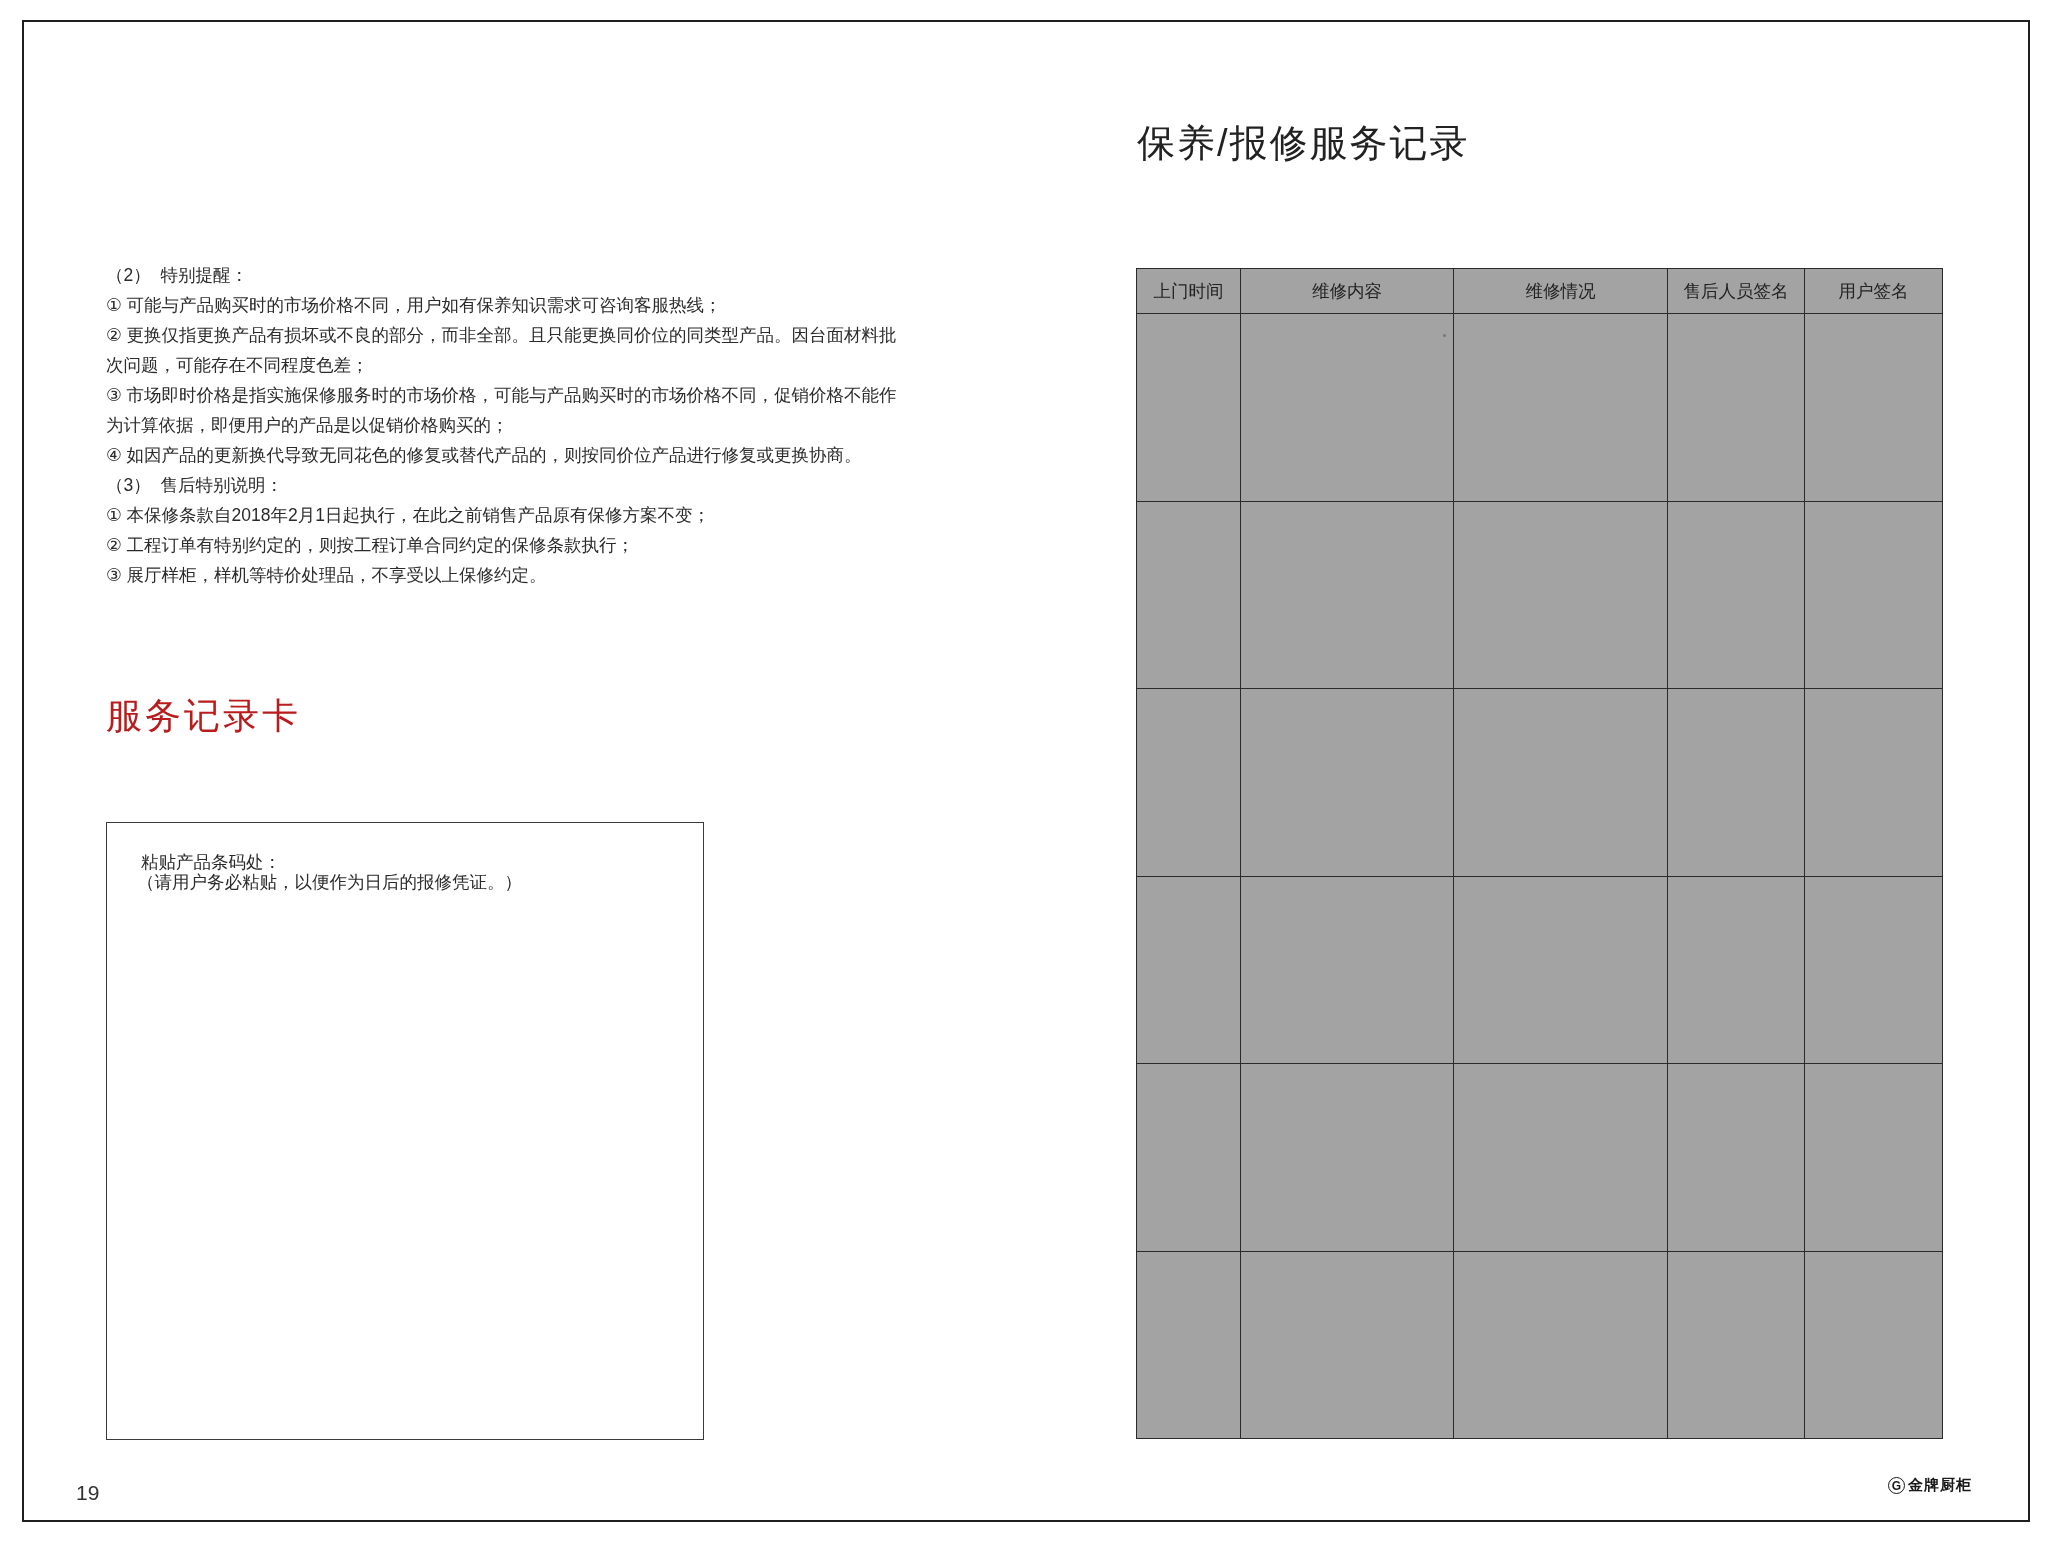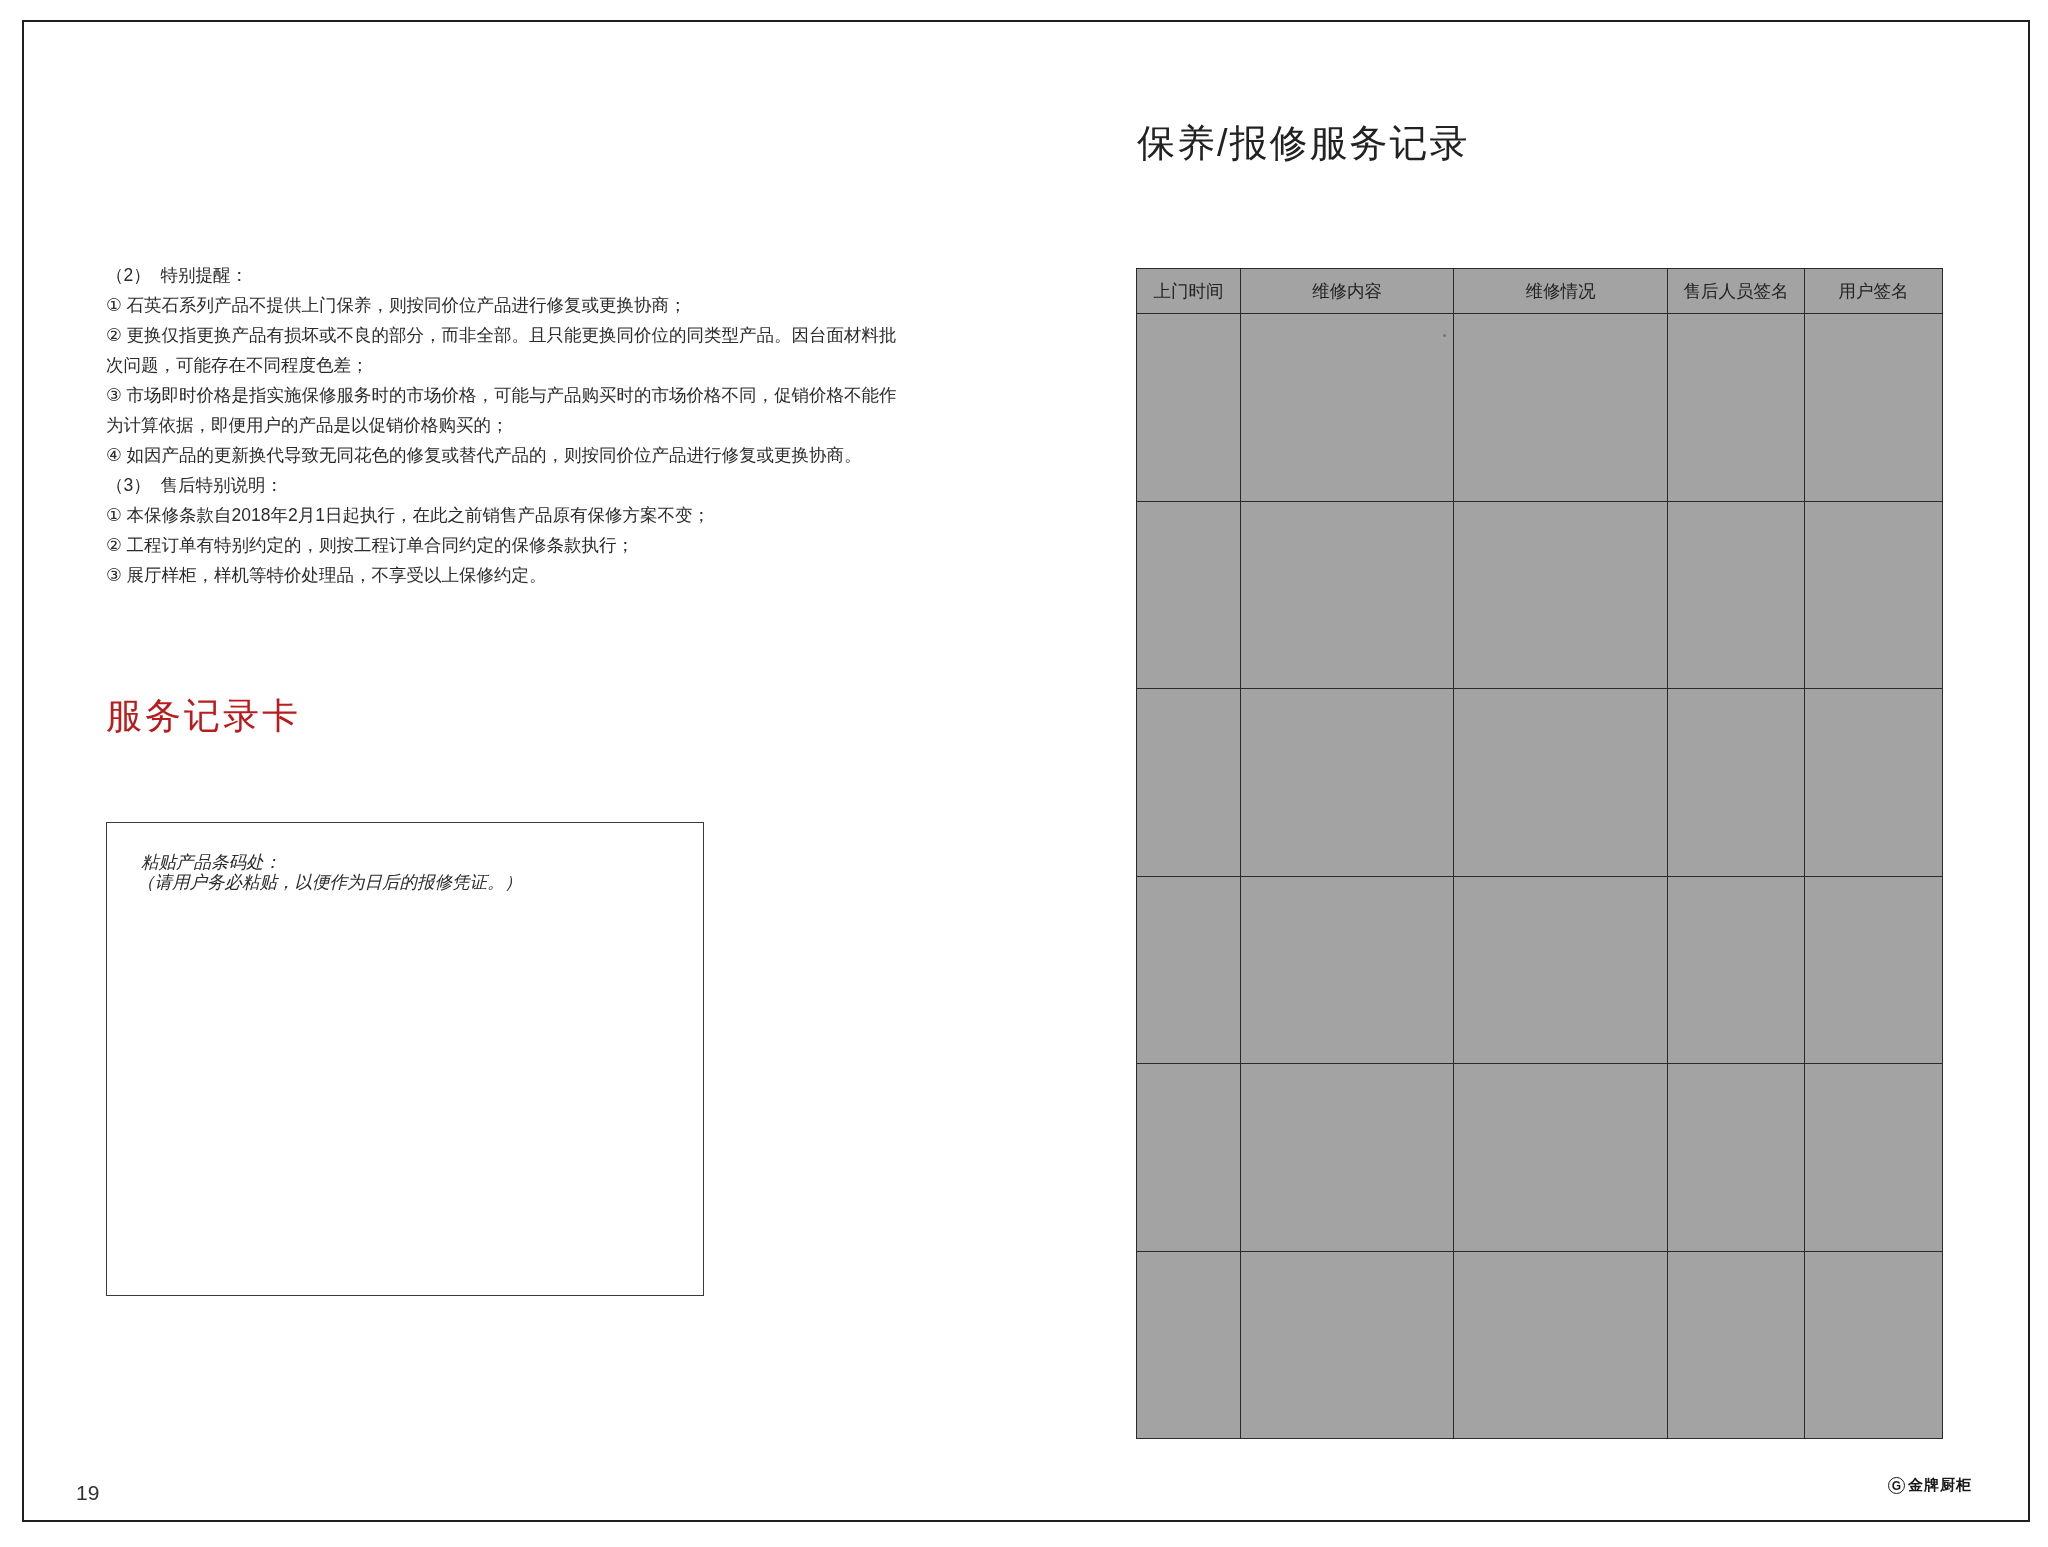--- a/index.html
+++ b/index.html
@@ -45,24 +45,23 @@
     font-size: 36px;
     letter-spacing: 3px;
     color: #b91c1c;
     font-weight: 500;
   }
   .barcode-box {
     position: absolute;
     left: 106px;
     top: 822px;
     width: 598px;
-    height: 474px;
+    height: 618px;
     border: 1.5px solid #3a3a3a;
     box-sizing: border-box;
-    font-style: italic;
   }
   .barcode-line1 {
     position: absolute;
     left: 34px;
     top: 24px;
     font-size: 17.5px;
     line-height: 30px;
     white-space: pre;
   }
   .barcode-line2 {
@@ -151,21 +150,21 @@
 </style>
 </head>
 <body>
 
 <div class="canvas">
 
   <div class="page-border"></div>
 
   <div class="notice-block">
       <div class="notice-line">（2）  特别提醒：</div>
-      <div class="notice-line">① 石英石系列产品不提供上门保养，则按同价位产品进行修复或更换协商；</div>
+      <div class="notice-line">① 可能与产品购买时的市场价格不同，用户如有保养知识需求可咨询客服热线；</div>
       <div class="notice-line">② 更换仅指更换产品有损坏或不良的部分，而非全部。且只能更换同价位的同类型产品。因台面材料批</div>
       <div class="notice-line">次问题，可能存在不同程度色差；</div>
       <div class="notice-line">③ 市场即时价格是指实施保修服务时的市场价格，可能与产品购买时的市场价格不同，促销价格不能作</div>
       <div class="notice-line">为计算依据，即便用户的产品是以促销价格购买的；</div>
       <div class="notice-line">④ 如因产品的更新换代导致无同花色的修复或替代产品的，则按同价位产品进行修复或更换协商。</div>
       <div class="notice-line">（3）  售后特别说明：</div>
       <div class="notice-line">① 本保修条款自2018年2月1日起执行，在此之前销售产品原有保修方案不变；</div>
       <div class="notice-line">② 工程订单有特别约定的，则按工程订单合同约定的保修条款执行；</div>
       <div class="notice-line">③ 展厅样柜，样机等特价处理品，不享受以上保修约定。</div>
     </div>

